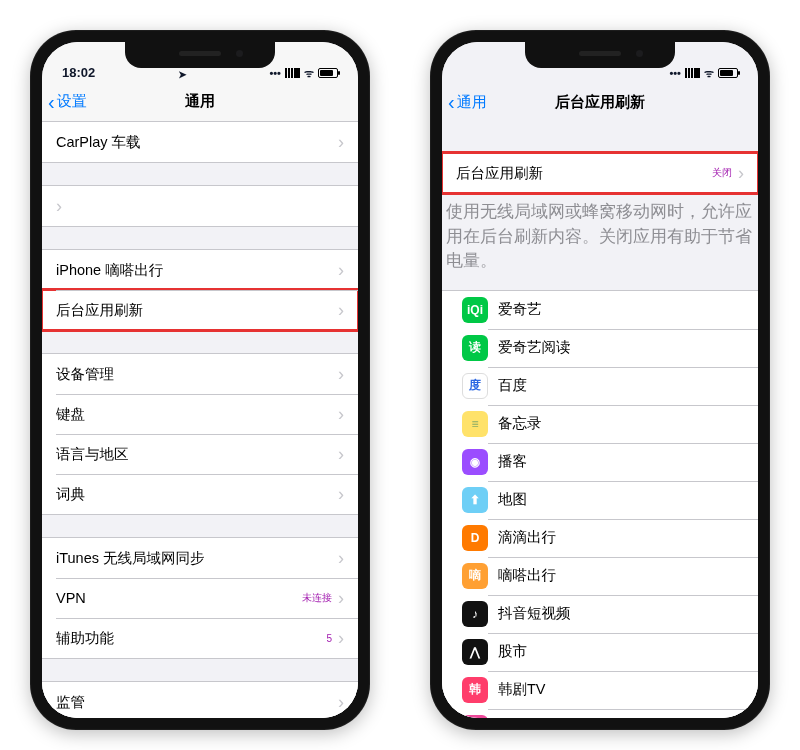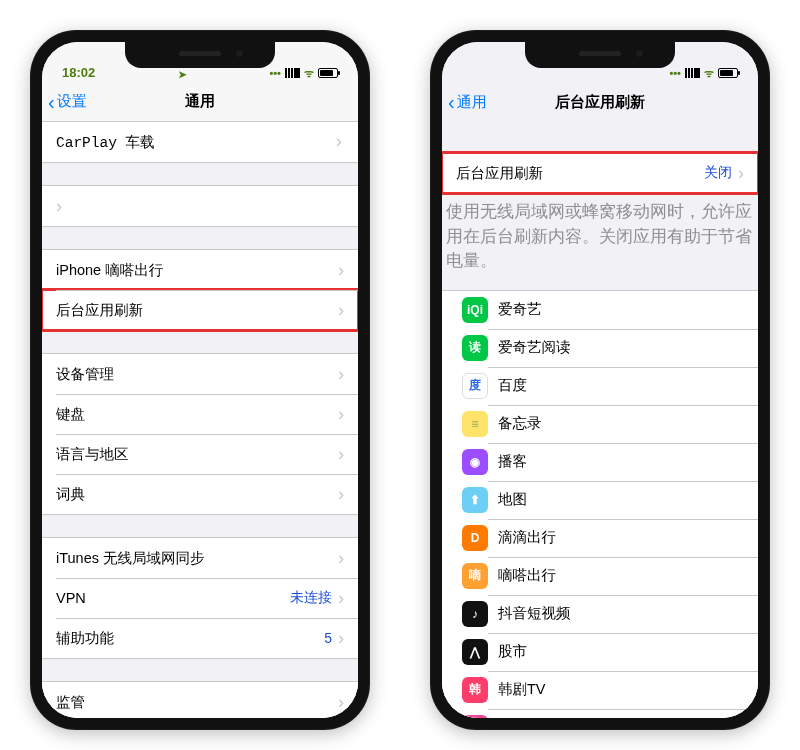--- a/index.html
+++ b/index.html
@@ -62,21 +62,21 @@
     background: #1c1c1e;
   }
   .statusbar {
     height: 40px;
     display: flex;
     align-items: flex-end;
     justify-content: space-between;
     padding: 0 20px 2px;
     font-size: 13px;
     font-weight: 600;
-    color: #4d7c0f;
+    color: #0f172a;
     background: #f7f7f7;
   }
   .status-right { display:flex; align-items:center; gap:4px; font-size:11px; }
   .sig { width:15px;height:10px;display:inline-block;background:linear-gradient(to right,#000 2px,transparent 2px 3px,#000 3px 5px,transparent 5px 6px,#000 6px 8px,transparent 8px 9px,#000 9px 11px); }
   .bat { width:20px;height:10px;border:1px solid #000;border-radius:2px;position:relative;}
   .bat::after{content:"";position:absolute;right:-3px;top:2px;width:2px;height:4px;background:#000;border-radius:1px;}
   .bat::before{content:"";position:absolute;left:1px;top:1px;bottom:1px;width:70%;background:#000;border-radius:1px;}
   .loc{font-size:10px;}
   .nav {
     height: 40px;
@@ -114,23 +114,23 @@
     position: relative;
     font-size: 14.5px;
     color: #000;
   }
   .row + .row::before {
     content:"";
     position:absolute; top:0; left:14px; right:0;
     height:0.5px; background:#c7c7cc;
   }
   .group { border-top:0.5px solid #c7c7cc; border-bottom:0.5px solid #c7c7cc; }
-  .first-group { border-top:none; margin-top:0;font-family:Liberation Mono, monospace; }
+  .first-group { border-top:none; margin-top:0; }
   .row .label { flex: 1; }
-  .row .val { color:#1d4ed8; font-size:14px; margin-right:6px; }
+  .row .val { color:#a21caf; font-size:10px; margin-right:6px; }
   .row .chevr { color:#c7c7cc; font-size:18px; font-weight:300; }
   .hl { outline: 3px solid #e63232; outline-offset: -1px; z-index: 5; }
   .footer-note {
     font-size: 17px;
     color: #8e8e93;
     padding: 6px 4px 0;
     line-height: 1.45;
   }
   .app-row { height: 38px; padding-left:20px; }
   .app-row::before{ left: 46px !important; }

